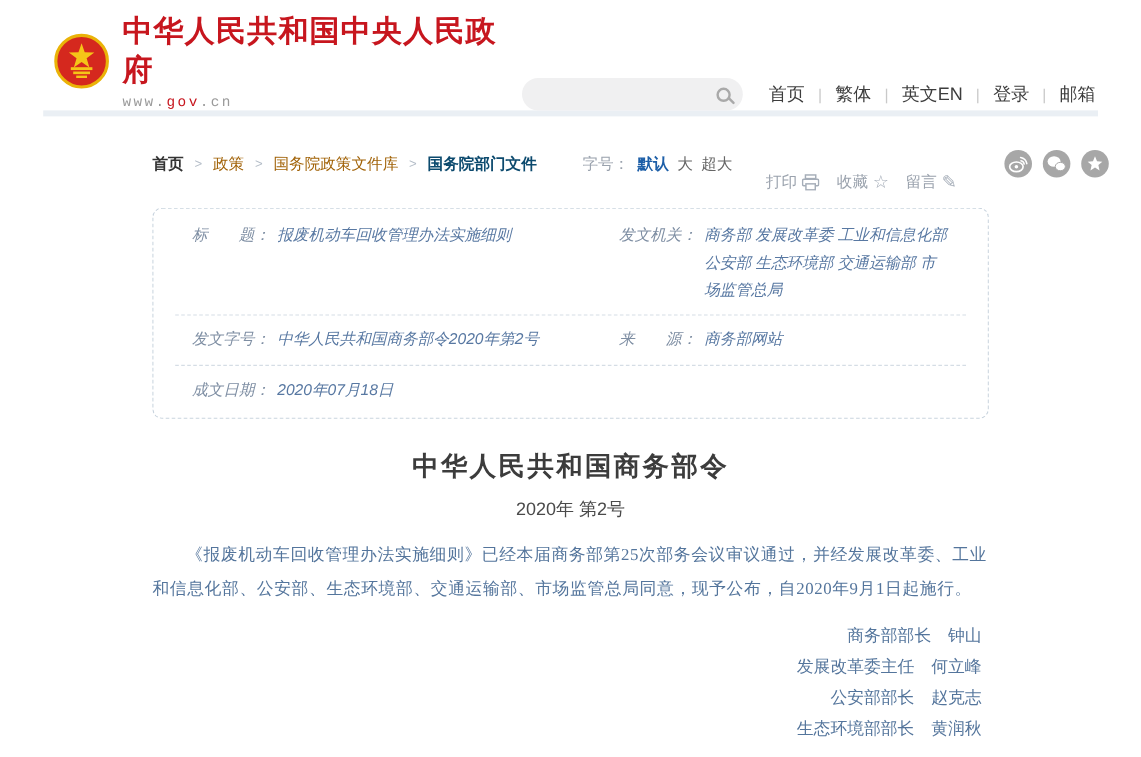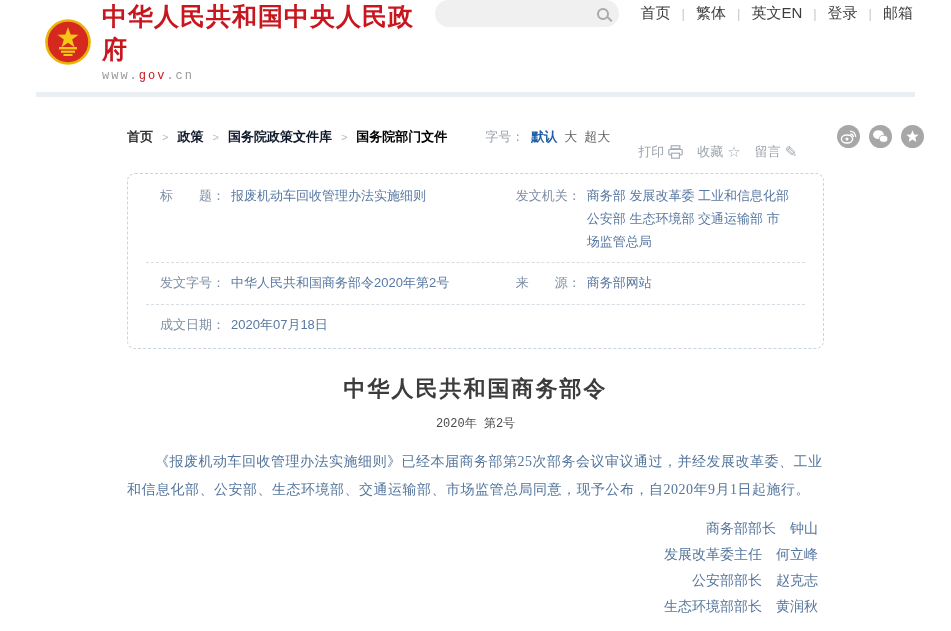--- a/index.html
+++ b/index.html
@@ -3,21 +3,21 @@
 <meta charset="utf-8">
 <style>
   * { margin:0; padding:0; box-sizing:border-box; }
   html,body { background:#fff; }
   body {
     width:951px; height:631px; overflow:hidden; margin:0 auto;
     font-family:"Liberation Sans", sans-serif;
   }
   
   .site-header{
-    height:92px; display:flex; align-items:flex-start;
+    height:92px; display:flex; align-items:flex-end;
     padding:0 38px 0 44px;
   }
   .logo-area{ display:flex; align-items:center; gap:10px; cursor:pointer; }
   .emblem{ width:48px; height:48px; flex:0 0 auto; }
   .title-block{ display:flex; flex-direction:column; }
   .site-title{ font-size:25px; font-weight:bold; color:#c7161e; letter-spacing:1px; }
   .site-url{ font-size:12px; color:#9a9a9a; letter-spacing:2px; margin-top:3px;font-family:Liberation Mono, monospace; }
   .site-url .red{ color:#c7161e; }
   .header-right{ margin-left:auto; display:flex; align-items:center; gap:22px; }
   .search-box{
@@ -35,53 +35,53 @@
   .top-nav{ display:flex; align-items:center; gap:11px; font-size:15px; color:#3d3d3d; }
   .top-nav .nav-item{ cursor:pointer; white-space:nowrap; }
   .top-nav .sep{ color:#c9c9c9; font-size:13px; }
   
   .header-divider{ height:5px; background:#eaeff4; margin:0 36px; }
   
   .content{ width:697px; margin:0 auto; }
   
   .crumb-row{ margin-top:15px; display:flex; align-items:center; font-size:13px; }
   .crumbs{ display:flex; align-items:center; gap:9px; white-space:nowrap; }
-  .crumb{ color:#0f172a; cursor:pointer;font-weight:bold; }
+  .crumb{ color:#a16207; cursor:pointer; }
   .crumb.first{ color:#333; font-weight:bold; }
-  .crumb.current{ color:#000000; font-weight:bold; }
+  .crumb.current{ color:#0c4a6e; font-weight:bold; }
   .crumb-sep{ color:#b3bcc7; font-size:11px; }
   .font-size-ctl{ margin-left:38px; display:flex; align-items:center; gap:7px; white-space:nowrap; }
   .fs-label{ color:#9aa2ad; }
   .fs-opt{ color:#666; cursor:pointer; }
   .fs-opt.active{ color:#1d5fa8; font-weight:bold; }
   .v-sep{ width:1px; height:14px; background:#dde3e9; margin:0 13px; }
   .tools{ display:flex; align-items:center; gap:6px; color:#9aa2ad; margin-left:2px;margin-top:31px; }
   .tool{ display:flex; align-items:center; gap:4px; cursor:pointer; white-space:nowrap; }
   .tool + .tool{ margin-left:8px; }
   .tool-glyph{ font-size:15px; color:#a5adb8; font-family:"DejaVu Sans", sans-serif; }
   .share-circles{ display:flex; align-items:center; gap:9px; margin-left:14px; }
   .circle-icon{ width:23px; height:23px; border-radius:50%; background:#a7a7a7;
     display:flex; align-items:center; justify-content:center; cursor:pointer; }
   
   .meta-table{
     margin-top:12px; border:1px dashed #c9d4de; border-radius:8px; padding:2px 18px;
     font-size:13px;
   }
-  .meta-row{ display:grid; grid-template-columns:54% 46%; border-bottom:1px dashed #d5dde5; }
+  .meta-row{ display:grid; grid-template-columns:54% 46%; border-bottom:1px dashed #d5dde5;font-style:italic; }
   .meta-row:last-child{ border-bottom:none; }
   .meta-cell{ display:flex; align-items:flex-start; padding:9px 14px 9px 14px; line-height:1.75; }
   .meta-label{ color:#7e8ea3; flex:0 0 auto; margin-right:6px; white-space:nowrap; }
   .meta-value{ color:#5878a2; }
   
   .doc-title{
     margin-top:25px; text-align:center; font-family:"Liberation Serif", serif;
     font-size:22px; font-weight:600; color:#3c3c3c; letter-spacing:2px;
   }
-  .doc-issue{ margin-top:11px; text-align:center; font-family:Liberation Mono, monospace;
-    font-size:12px; color:#4a4a4a; }
+  .doc-issue{ margin-top:11px; text-align:center; font-family:Liberation Sans, sans-serif;
+    font-size:15px; color:#4a4a4a; }
   .doc-paragraph{
     margin-top:16px; font-family:"Liberation Serif", serif; font-size:14px;
     color:#54759c; line-height:2; text-indent:2em; letter-spacing:0.5px;
   }
   .signatures{
     margin-top:12px; text-align:right; padding-right:6px;
     font-family:"Liberation Serif", serif; font-size:14px; color:#54759c; line-height:26px;
   }
 </style>
 </head>

